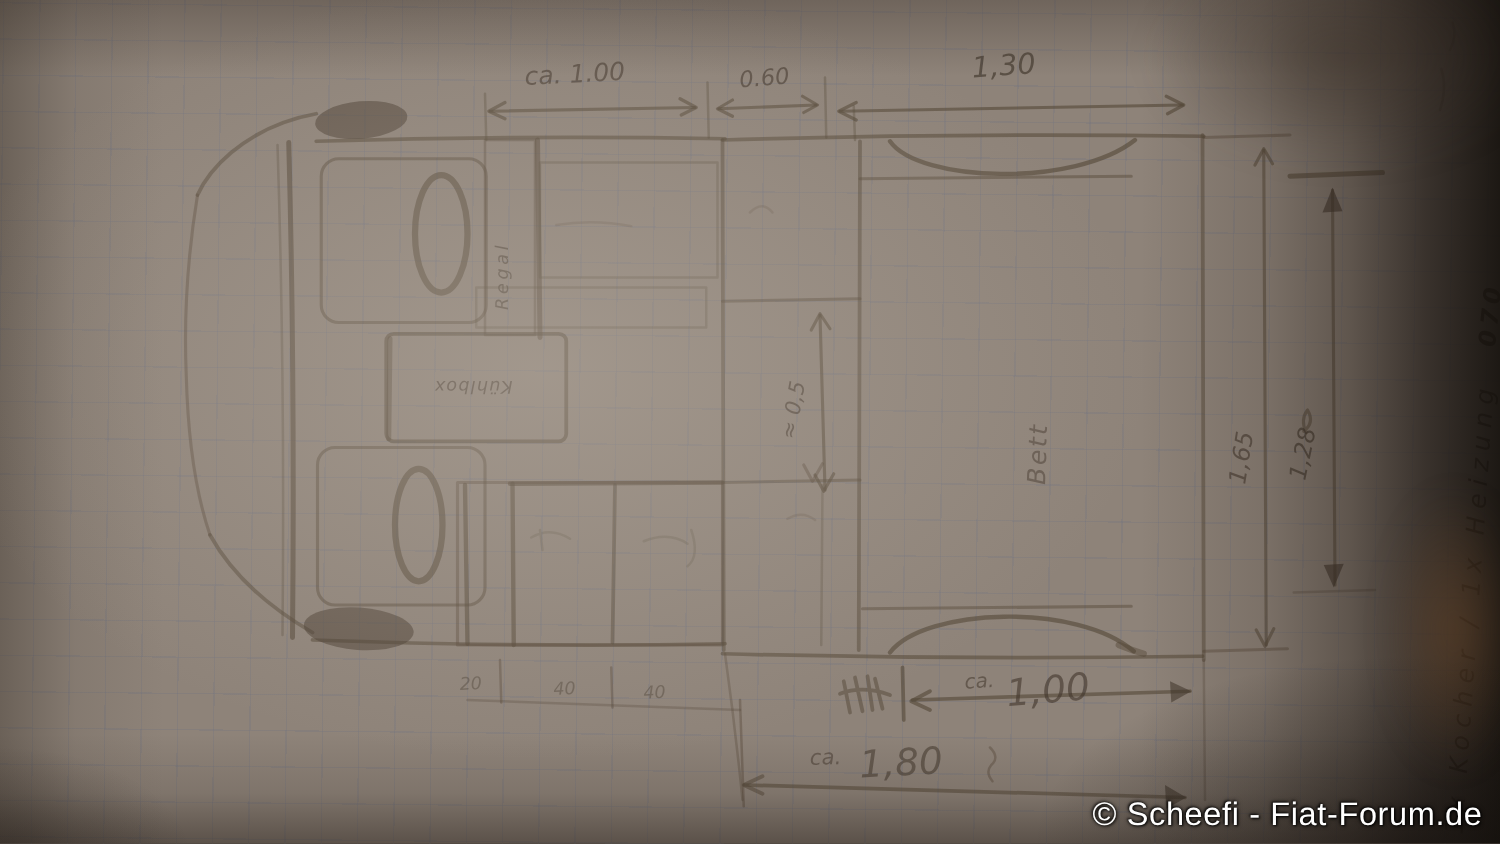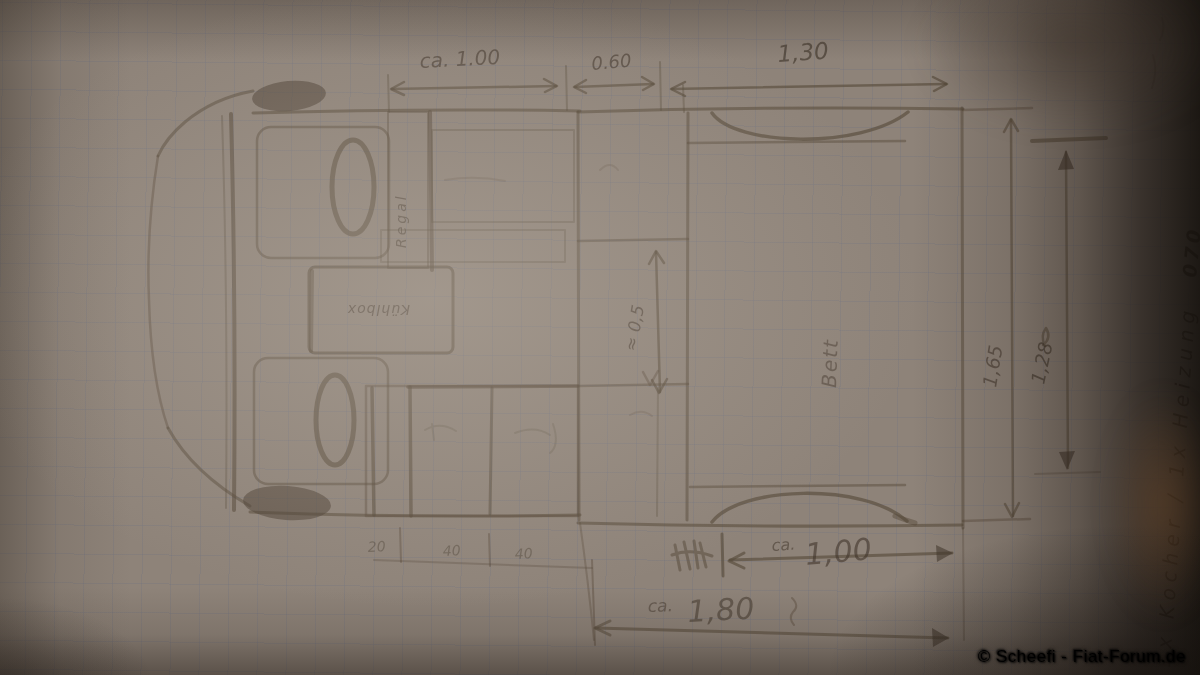--- a/index.html
+++ b/index.html
@@ -28,22 +28,22 @@
       linear-gradient(0deg, rgba(40,32,26,0.50) 0, rgba(40,32,26,0.15) 6%, rgba(0,0,0,0) 13%),
       linear-gradient(180deg, rgba(55,45,38,0.35) 0, rgba(0,0,0,0) 9%);
   }
   .smudge{position:absolute;pointer-events:none;border-radius:50%;}
   .smudge-topright{left:920px;top:-40px;width:310px;height:170px;
     background:radial-gradient(closest-side, rgba(52,42,34,0.55), rgba(52,42,34,0));filter:blur(14px);}
   .smudge-warm{left:1108px;top:390px;width:110px;height:230px;
     background:radial-gradient(closest-side, rgba(128,84,46,0.42), rgba(128,84,46,0));filter:blur(12px);}
   .watermark{
     position:absolute;right:14px;bottom:8px;
-    font-family:"Liberation Sans",sans-serif;font-size:17px;letter-spacing:0.5px;
-    color:#000000;
+    font-family:"Liberation Sans",sans-serif;font-size:26px;letter-spacing:0.5px;
+    color:#ffffff;
     text-shadow:-1px -1px 2px rgba(0,0,0,0.85), 1px 1px 2px rgba(0,0,0,0.9), 0 0 4px rgba(0,0,0,0.6);
   }
 </style>
 </head>
 <body>
 
 <div id="photo">
 
   <div class="grid"></div>
 

